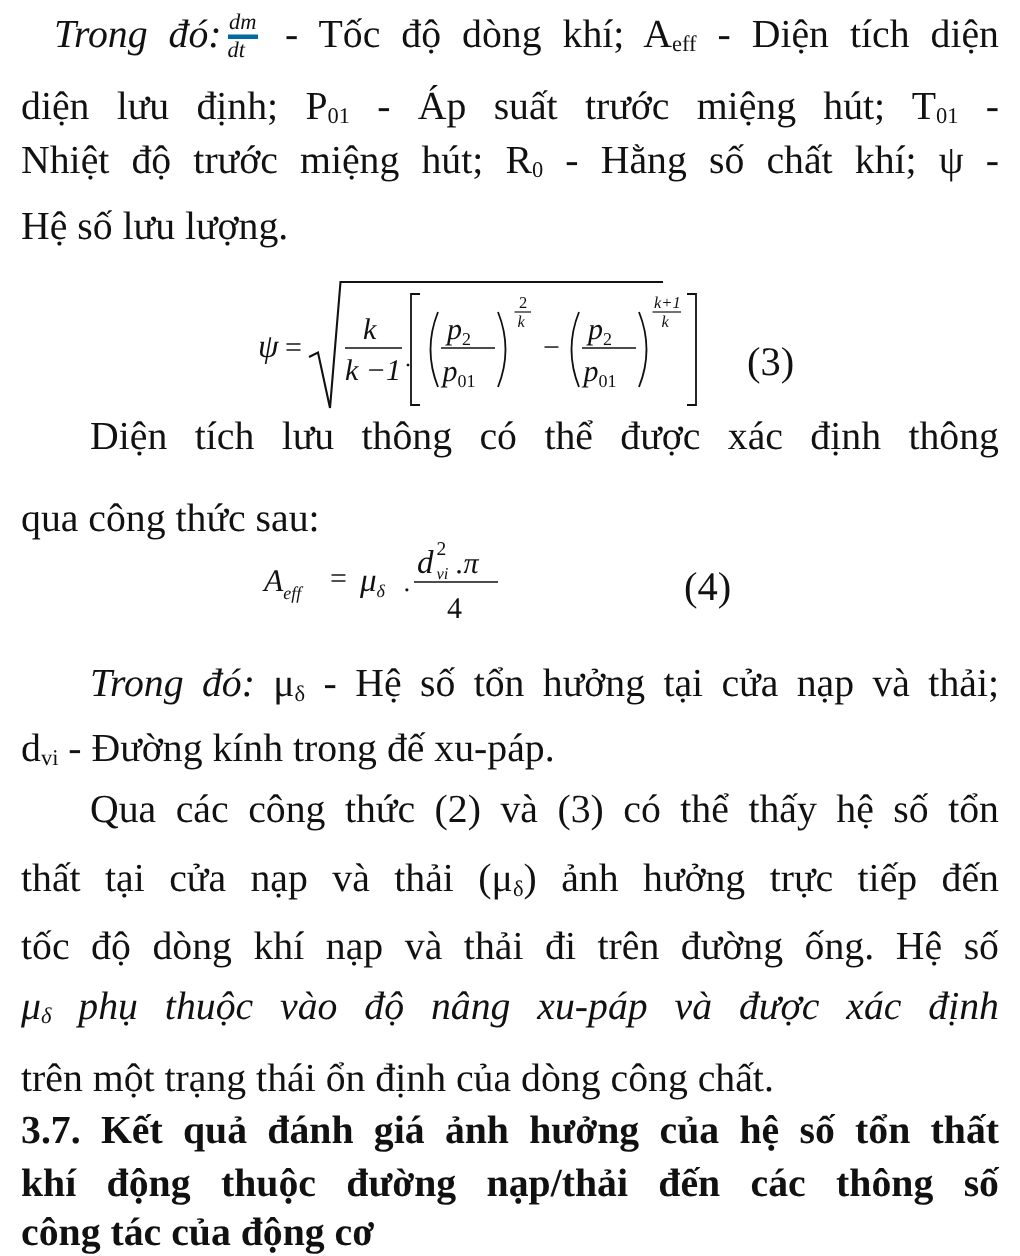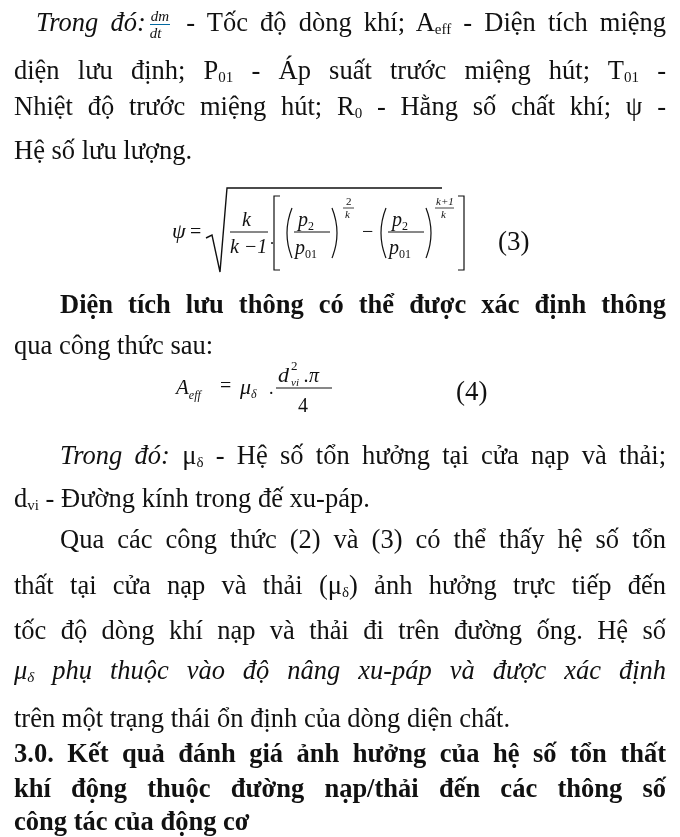--- a/index.html
+++ b/index.html
@@ -9,33 +9,33 @@
     font-family: "Liberation Serif", "DejaVu Serif", serif;
     font-size: 26.5px;
     position: relative;
   }
   .line { position: absolute; left: 14px; right: 14px; white-space: nowrap; line-height: 36px; }
   .just { text-align: justify; text-align-last: justify; }
   .ind { left: 60px; }
   i, .it { }
   sub.s { font-size: 15px; vertical-align: -3px; }
   .frac { display: inline-block; vertical-align: middle; text-align: center; font-style: italic; font-size: 15px; line-height: 16px; margin: 0 4px; }
-  .frac .num { display: block; border-bottom: 1px solid #0369a1; padding: 0 1px; }
+  .frac .num { display: block; border-bottom: 3px solid #0369a1; padding: 0 1px; }
   .frac .den { display: block; }
   .heading { font-weight: bold; }
   
   .eq3 { position: absolute; top: 186px; left: 170px; height: 92px; width: 470px; }
   .eq4 { position: absolute; top: 350px; left: 170px; height: 70px; width: 400px; }
   .eqnum { position: absolute; font-size: 27px; }
 </style>
 </head>
 <body>
 
 <div class="line just ind" style="top:4px; left:36px;">
-  <i>Trong đó:</i><span class="frac"><span class="num">dm</span><span class="den">dt</span></span><span> - Tốc độ dòng khí; A</span><sub class="s">eff</sub><span> - Diện tích miệng</span>
+  <i>Trong đó:</i><span class="frac"><span class="num">dm</span><span class="den">dt</span></span><span> - Tốc độ dòng khí; A</span><sub class="s">eff</sub><span> - Diện tích diện</span>
 </div>
 <div class="line just" style="top:52px;">
   <span>diện lưu định; P</span><sub class="s">01</sub><span> - Áp suất trước miệng hút; T</span><sub class="s">01</sub><span> -</span>
 </div>
 <div class="line just" style="top:88px;">
   <span>Nhiệt độ trước miệng hút; R</span><sub class="s">0</sub><span> - Hằng số chất khí; ψ -</span>
 </div>
 <div class="line" style="top:132px;">Hệ số lưu lượng.</div>
 
 <div class="eq3">
@@ -74,21 +74,21 @@
       <text x="266" y="19" font-size="11" font-style="italic">k+1</text>
       <line x1="265" y1="22" x2="284" y2="22" stroke="#111" stroke-width="0.8"></line>
       <text x="271" y="32" font-size="11" font-style="italic">k</text>
 
       <path d="M288 10 L294 10 L294 84 L288 84" stroke="#111" stroke-width="1.2" fill="none"></path>
     </g>
   </svg>
   <span class="eqnum" style="left:328px; top:40px;">(3)</span>
 </div>
 
-<div class="line just" style="top:286px; left:60px;font-weight:bold;">Diện tích lưu thông có thể được xác định thông</div>
+<div class="line just" style="top:272px; left:60px;">Diện tích lưu thông có thể được xác định thông</div>
 <div class="line" style="top:327px;">qua công thức sau:</div>
 
 <div class="eq4">
   <svg width="300" height="70" viewBox="0 0 300 70" style="position:absolute;left:0;top:0;overflow:visible">
     <g font-family="Liberation Serif, serif" fill="#111">
       <text x="6" y="44" font-size="21" font-style="italic">A<tspan font-size="12" dy="5">eff</tspan></text>
       <text x="50" y="42" font-size="20">=</text>
       <text x="70" y="44" font-size="22" font-style="italic">μ<tspan font-size="12" dy="4">δ</tspan></text>
       <text x="99" y="44" font-size="18">.</text>
       <text x="108" y="32" font-size="22" font-style="italic">d</text>
@@ -110,17 +110,17 @@
 </div>
 
 <div class="line just" style="top:521px; left:60px;">Qua các công thức (2) và (3) có thể thấy hệ số tổn</div>
 <div class="line just" style="top:567px;">
   <span>thất tại cửa nạp và thải (μ</span><sub class="s">δ</sub><span>) ảnh hưởng trực tiếp đến</span>
 </div>
 <div class="line just" style="top:612px;">tốc độ dòng khí nạp và thải đi trên đường ống. Hệ số</div>
 <div class="line just" style="top:652px;font-style:italic;">
   <span>μ</span><sub class="s">δ</sub><span> phụ thuộc vào độ nâng xu-páp và được xác định</span>
 </div>
-<div class="line" style="top:700px;">trên một trạng thái ổn định của dòng diện chất.</div>
+<div class="line" style="top:700px;">trên một trạng thái ổn định của dòng công chất.</div>
 
-<div class="line just heading" style="top:735px;">3.0. Kết quả đánh giá ảnh hưởng của hệ số tổn thất</div>
+<div class="line just heading" style="top:735px;">3.7. Kết quả đánh giá ảnh hưởng của hệ số tổn thất</div>
 <div class="line just heading" style="top:770px;">khí động thuộc đường nạp/thải đến các thông số</div>
 <div class="line heading" style="top:803px;">công tác của động cơ</div>
 
 </body></html>

